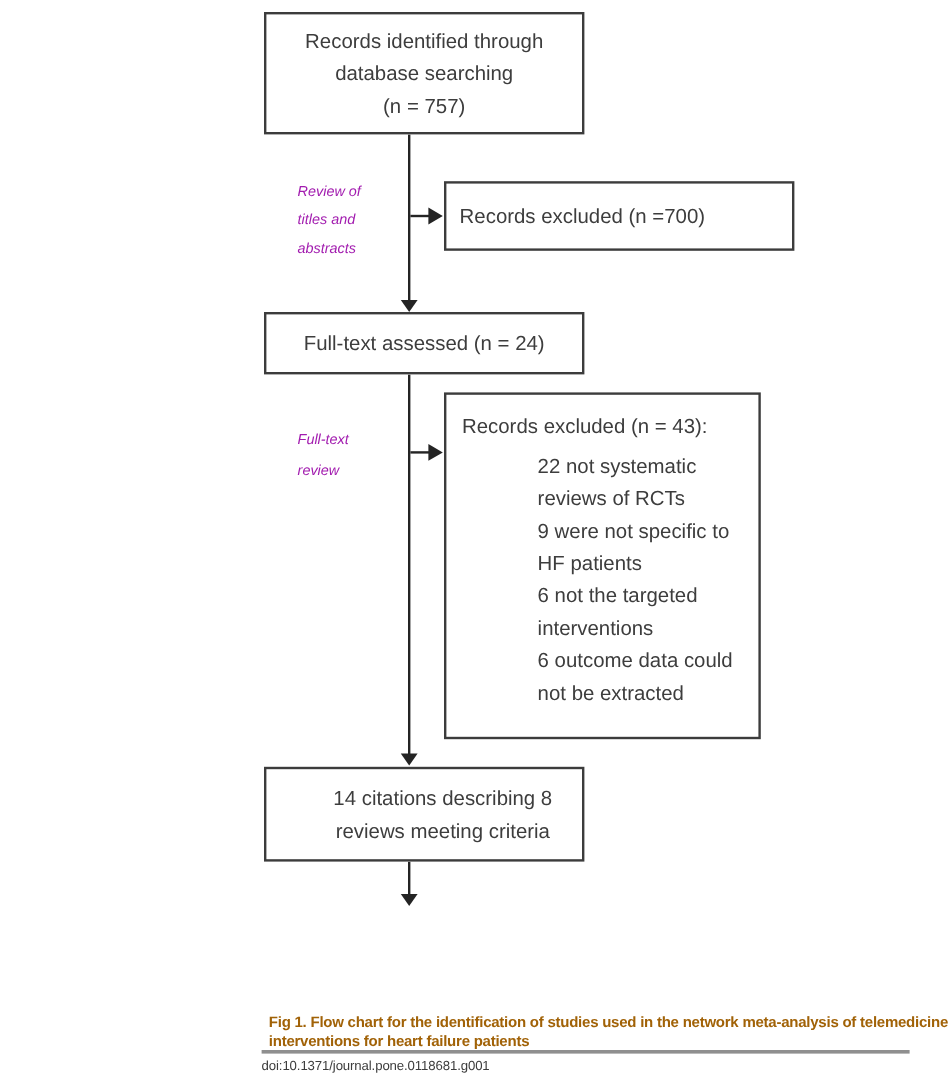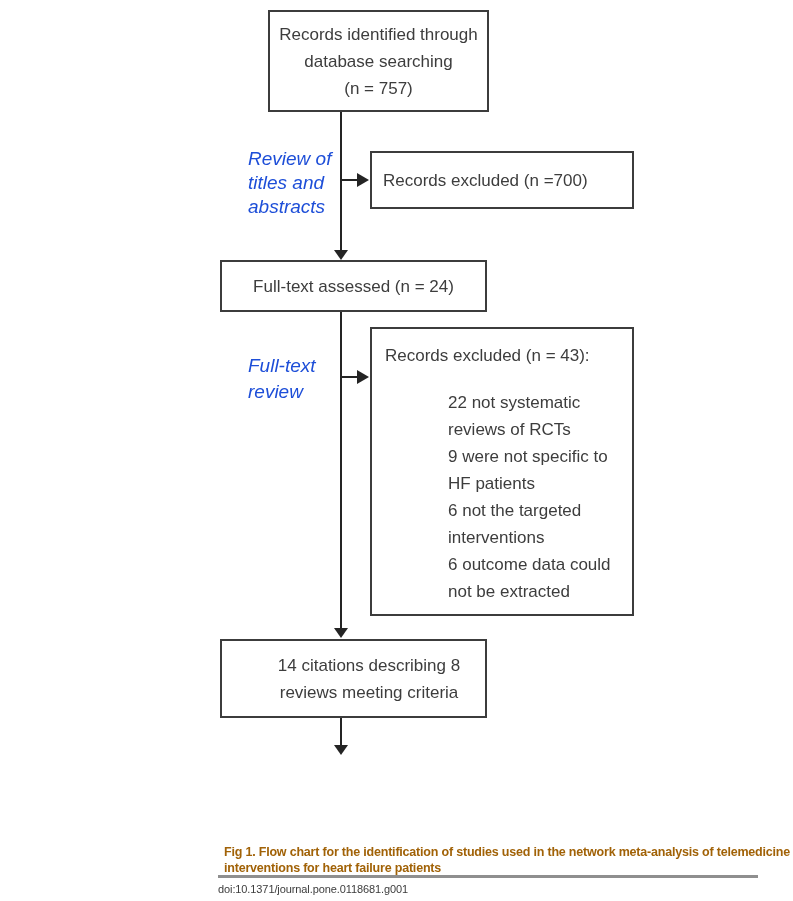--- a/index.html
+++ b/index.html
@@ -32,42 +32,42 @@
     line-height: 27px;
     color: #3d3d3d;
   }
   .fbox.center {
     display: flex;
     flex-direction: column;
     align-items: center;
     justify-content: center;
     text-align: center;
   }
-  #box-identified   { left: 220px; top: 10px;  width: 221px; height: 102px; margin-left: 48px; }
-  #box-excl-titles  { left: 370px; top: 151px; width: 264px; height: 58px;
+  #box-identified   { left: 220px; top: 10px;  width: 267px; height: 102px; }
+  #box-excl-titles  { left: 370px; top: 151px; width: 292px; height: 58px;
                       display: flex; align-items: center; padding-left: 11px; }
   #box-fulltext     { left: 220px; top: 260px; width: 267px; height: 52px; }
   #box-excl-full    { left: 370px; top: 327px; width: 264px; height: 289px;
                       padding: 13px 10px 18px 13px; }
   #box-citations    { left: 220px; top: 639px; width: 267px; height: 79px; padding-left: 31px; }
   #box-trials       { left: 218px; top: 755px; width: 269px; height: 83px;
                       border-width: 3px; line-height: 28px; }
   .reasons {
-    margin: 20px 0 0 63px;
+    margin: 6px 0 0 63px;
     width: 186px;
   }
   .reason {
     line-height: 27px;
   }
   .side-label {
     position: absolute;
-    font-size: 19px;
+    font-size: 12px;
     font-style: italic;
     line-height: 24px;
-    color: #1d4ed8;
+    color: #a21caf;
   }
   #label-titles { left: 248px; top: 147px; }
   #label-review { left: 248px; top: 353px; line-height: 26px; }
   #caption {
     position: absolute;
     left: 224px;
     top: 844px;
     font-size: 12.5px;
     font-weight: bold;
     line-height: 16px;

